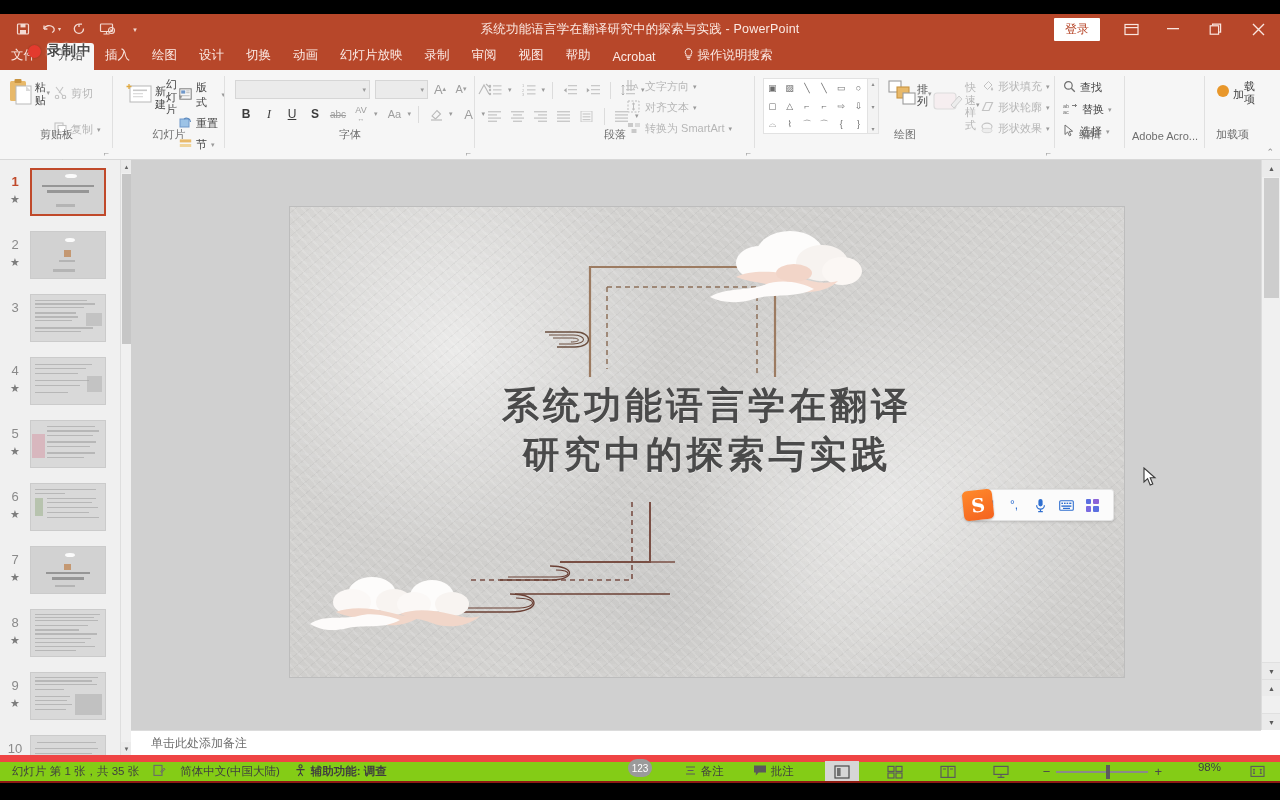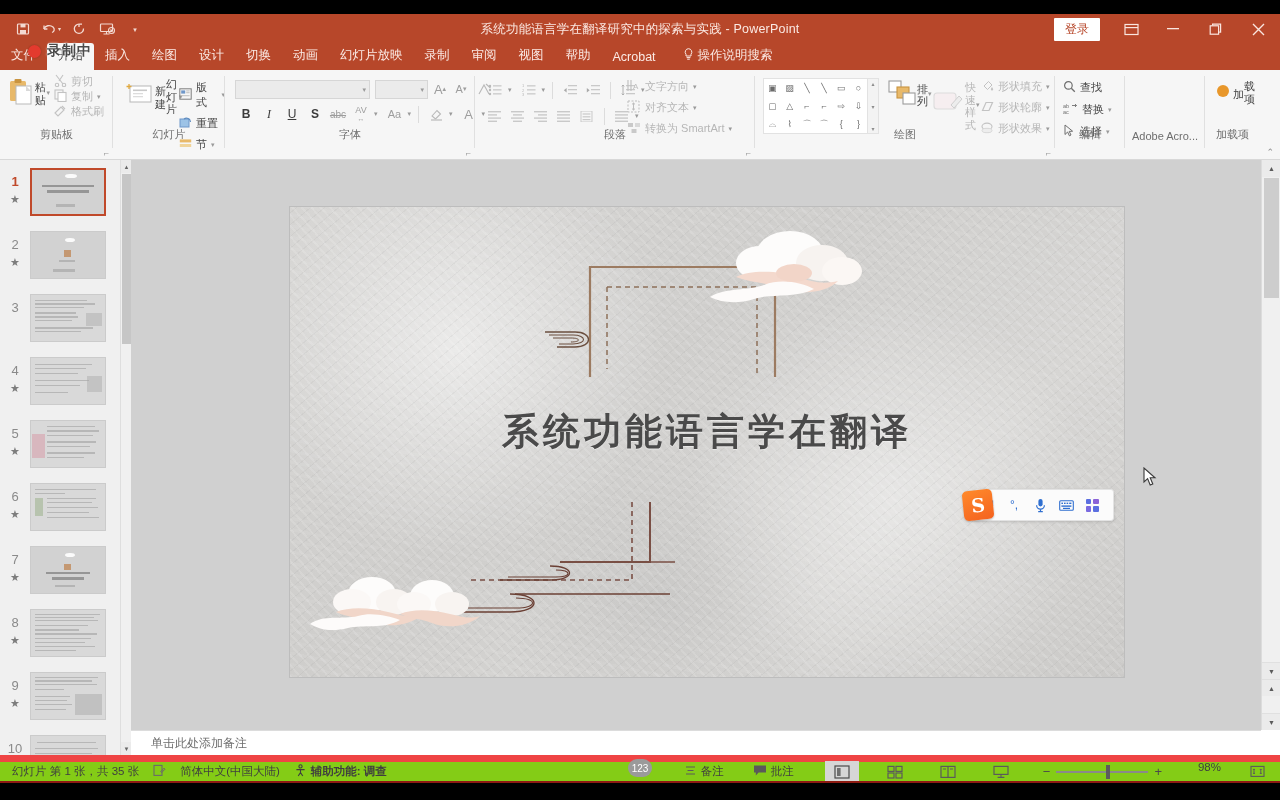--- a/index.html
+++ b/index.html
@@ -157,21 +157,21 @@
   }
   .slide::after {
     content: ""; position: absolute; inset: 0; pointer-events: none;
     background:
       repeating-linear-gradient(48deg, rgba(255,255,255,.14) 0 2px, rgba(0,0,0,0) 2px 7px),
       repeating-linear-gradient(-40deg, rgba(120,120,120,.09) 0 1px, rgba(0,0,0,0) 1px 9px),
       repeating-linear-gradient(12deg, rgba(255,255,255,.08) 0 3px, rgba(0,0,0,0) 3px 11px);
     opacity: .85;
   }
   .slide-title {
-    position: absolute; left: 0; right: 0; top: 200px;
+    position: absolute; left: 0; right: 0; top: 174px;
     text-align: center; color: #4a4a4a;
     font-family: "DejaVu Serif", serif; font-size: 37px; line-height: 1.33;
     letter-spacing: 4px; font-weight: 600; z-index: 6;
     text-shadow: 0 1px 1px rgba(255,255,255,.5);
   }
   .deco { position: absolute; z-index: 4; }
 
   .cloud-wrap { position: absolute; z-index: 5; }
   .cursor-arrow { position: absolute; left: 1012px; top: 307px; z-index: 30; }
 
@@ -351,21 +351,21 @@
           <svg width="26" height="28" viewBox="0 0 26 28">
               <rect x="2" y="3" width="16" height="20" rx="1.5" fill="#e8b96a"></rect>
               <rect x="6.5" y="1" width="7" height="4" rx="1" fill="#c99440"></rect>
               <rect x="8" y="8" width="15" height="18" fill="#fff" stroke="#b9b9b9" stroke-width="1"></rect>
               <path d="M18 8 L23 13 L18 13 Z" fill="#d9d9d9"></path>
             </svg>
         </span>
         <span style="margin-top:1px;">粘贴</span>
         <span class="chev">▾</span>
       </div>
-      <div style="position:absolute;left:54px;top:4px;display:flex;flex-direction:column;gap:0;">
+      <div style="position:absolute;left:54px;top:16px;display:flex;flex-direction:column;gap:21px;">
         <div class="small-row">
           <span>
             <svg width="13" height="13" viewBox="0 0 13 13">
                 <path d="M2 1 L9 10 M9 1 L5 7" stroke="#c3c3c3" stroke-width="1.1" fill="none"></path>
                 <circle cx="3" cy="11" r="1.7" fill="none" stroke="#c3c3c3" stroke-width="1.1"></circle>
                 <circle cx="10" cy="11" r="1.7" fill="none" stroke="#c3c3c3" stroke-width="1.1"></circle>
               </svg>
           </span>
           <span>剪切</span>
         </div>
@@ -1000,20 +1000,21 @@
             <ellipse cx="122" cy="34" rx="22" ry="16" fill="#fdfcfb"></ellipse>
             <ellipse cx="104" cy="42" rx="17" ry="12" fill="#fbf8f6"></ellipse>
             <ellipse cx="142" cy="42" rx="17" ry="12" fill="#f8f4f1"></ellipse>
             <path d="M90 52 C104 46 124 48 140 52 C152 55 160 57 170 54 C158 65 136 67 122 61 C108 56 98 56 90 52 Z" fill="#f1d6c9"></path>
             <path d="M0 62 C14 52 32 58 48 54 C62 50 78 54 90 58 C72 68 54 62 38 66 C22 70 10 68 0 62 Z" fill="#fdfbfa"></path>
           </g>
         </svg>
 
         <div class="slide-title">
           <div>系统功能语言学在翻译</div>
+          <div>研究中的探索与实践</div>
         </div>
       </div>
 
       <svg class="cursor-arrow" width="14" height="20" viewBox="0 0 14 20">
         <path d="M1 1 L1 15 L4.6 11.6 L7.2 18 L9.8 17 L7.2 10.8 L12 10.8 Z" fill="#fff" stroke="#3a3a3a" stroke-width="1.1"></path>
       </svg>
     </div>
 
     <div class="ime" style="left:974px;top:329px;">
       <div class="ime-logo">S</div>

